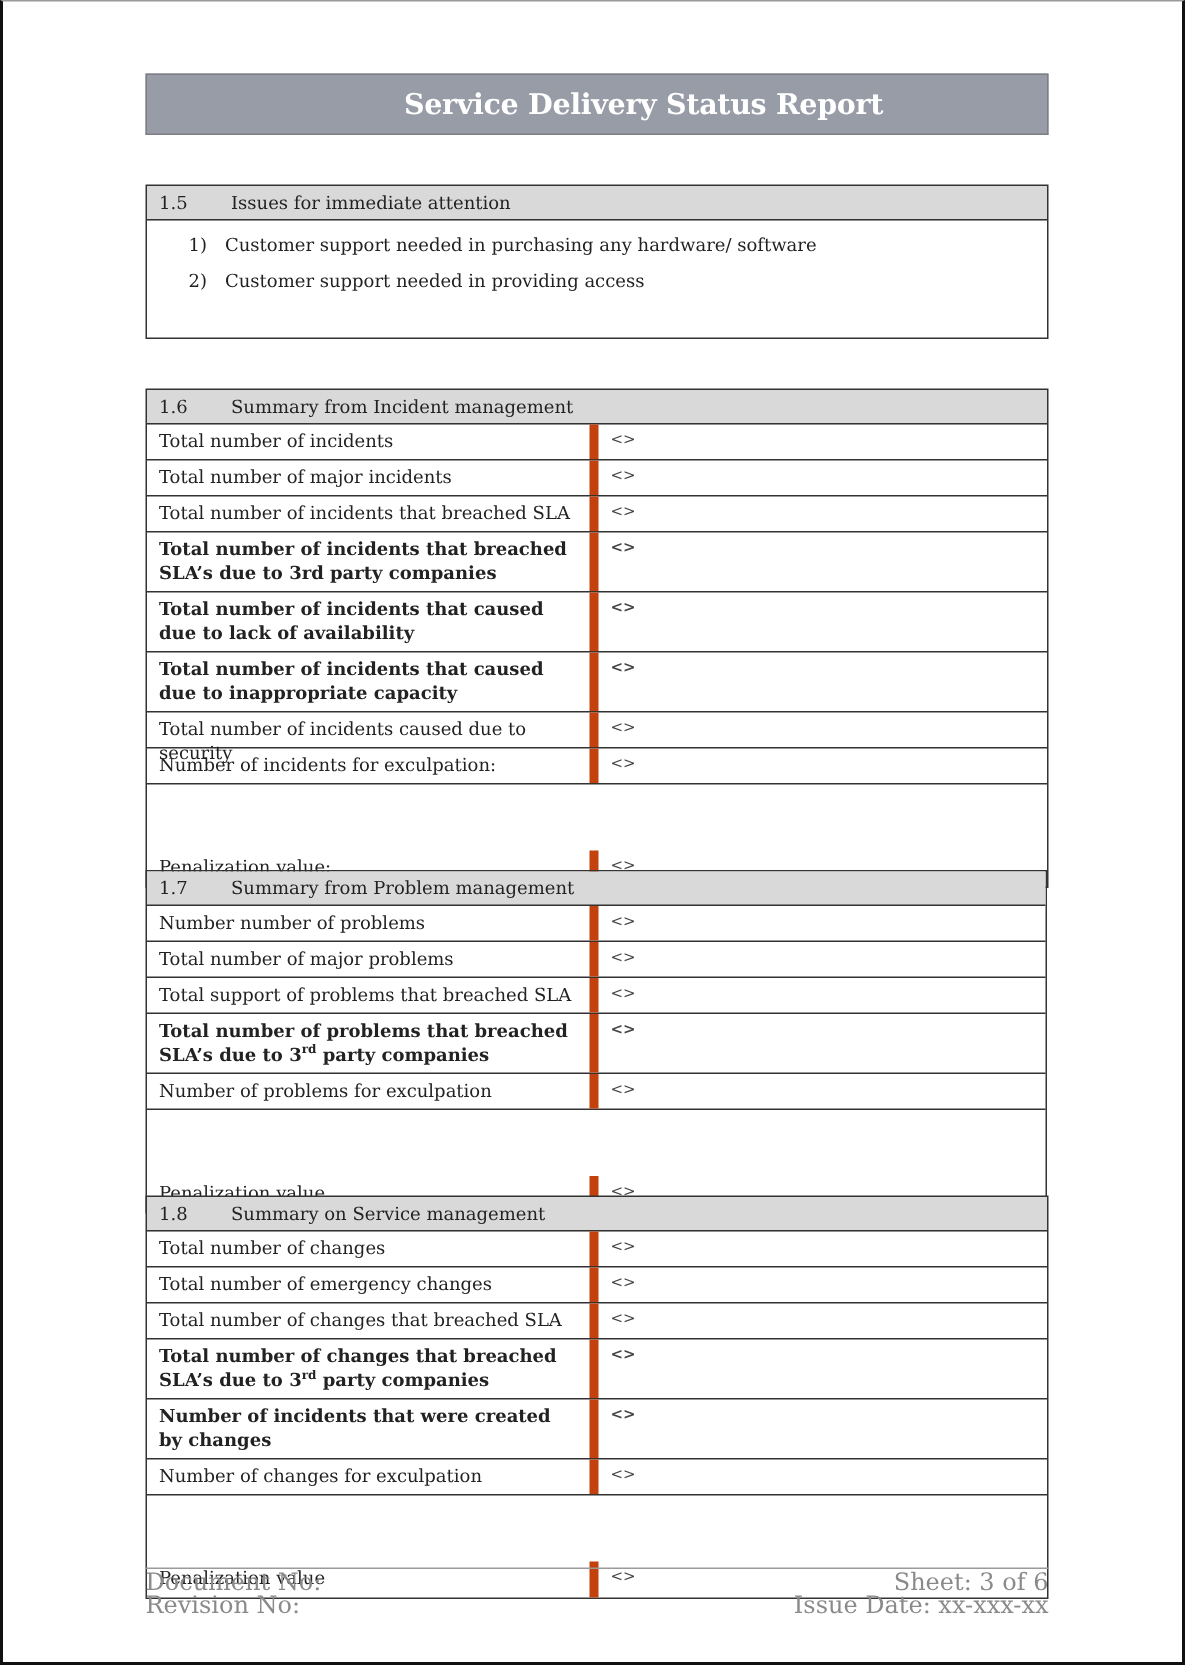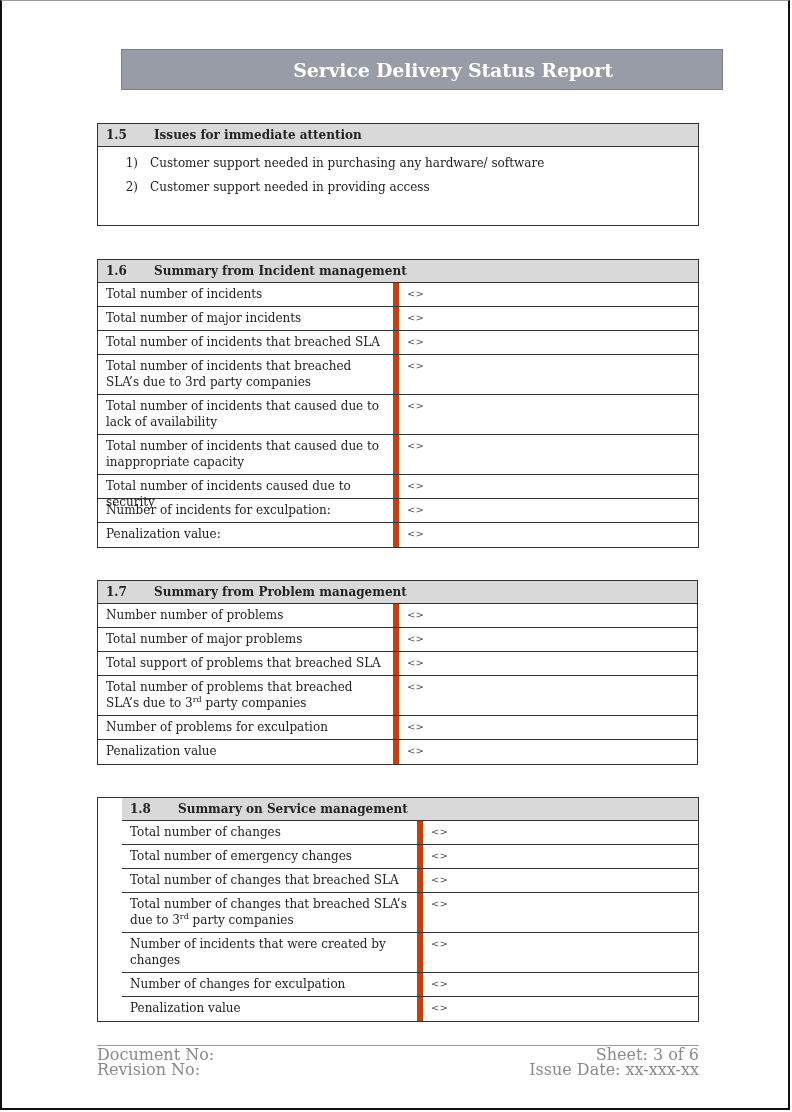--- a/index.html
+++ b/index.html
@@ -3,35 +3,35 @@
   <meta charset="utf-8">
   <style>
     html, body { margin: 0; padding: 0; background: #ffffff; }
     body { width: 792px; height: 1112px; position: relative; overflow: hidden;
            font-family: "DejaVu Serif", "Liberation Serif", serif; color: #222; }
     .page { position: absolute; left: 0; top: 0; width: 790px; height: 1110px;
             border-left: 2px solid #111; border-bottom: 2px solid #111; border-right: 2px solid #111;
             border-top: 1px solid #9a9a9a; box-sizing: border-box; }
     .banner { position: absolute; left: 95px; top: 48px; width: 602px; height: 41px;
               background: #989ca6; border: 1px solid #7d7f85; box-sizing: border-box;
-              display: flex; align-items: center; justify-content: center; margin-left: 24px; }
+              display: flex; align-items: center; justify-content: center; }
     .banner span { color: #ffffff; font-weight: bold; font-size: 19px; padding-left: 62px; letter-spacing: -0.2px; }
     .section { position: absolute; left: 95px; width: 602px; border: 1px solid #333; box-sizing: border-box; }
     .sec-head { background: #d9d9d9; height: 23px; border-bottom: 1px solid #333; display: flex; align-items: center;
-                font-size: 12px; font-weight: bold; box-sizing: border-box; }
+                font-size: 12px; font-weight: normal; box-sizing: border-box; }
     .sec-num { width: 48px; padding-left: 8px; }
     .issues { height: 78px; padding-top: 4px; box-sizing: border-box; }
     .issue { display: flex; font-size: 12px; height: 24px; align-items: center; }
     .issue .n { width: 52px; text-align: right; padding-right: 12px; box-sizing: border-box; }
     .row { display: flex; border-bottom: 1px solid #333; font-size: 12px; box-sizing: border-box; }
-    .row:last-child { border-bottom: none; }
+    .row:last-child { border-bottom: none; margin-top: 44px; }
     .row .label { width: 301px; border-right: 6px solid #c2410c; padding: 3px 8px 4px 8px; box-sizing: border-box; line-height: 16px; }
     .row .val { flex: 1; padding: 3px 8px; font-size: 10px; color: #444; box-sizing: border-box; line-height: 16px; }
     .r1 { height: 24px; }
-    .r2 { height: 40px; }
+    .r2 { height: 40px; font-weight: bold; }
     sup { font-size: 8px; line-height: 0; text-align: right; }
     .footer-line { position: absolute; left: 95px; top: 1044px; width: 602px; border-top: 1px solid #9a9a9a; }
     .footer { position: absolute; left: 95px; top: 1046px; width: 602px; font-size: 16px; color: #8a8a8a;
               display: flex; justify-content: space-between; line-height: 15px; }
     .footer .right { text-align: right; }
   </style>
 </head>
 <body>
 
 <div class="page">
@@ -124,21 +124,21 @@
     <div class="row r1">
         <div class="label">Number of problems for exculpation</div>
         <div class="val">&lt;&gt;</div>
       </div>
     <div class="row r1">
         <div class="label">Penalization value</div>
         <div class="val">&lt;&gt;</div>
       </div>
   </div>
 
-  <div class="section" style="top:796px;padding-left:24px;">
+  <div class="section" style="top:796px;">
     <div class="sec-head">
       <span class="sec-num">1.8</span>
       <span>Summary on Service management</span>
     </div>
     <div class="row r1">
         <div class="label">Total number of changes</div>
         <div class="val">&lt;&gt;</div>
       </div>
     <div class="row r1">
         <div class="label">Total number of emergency changes</div>

